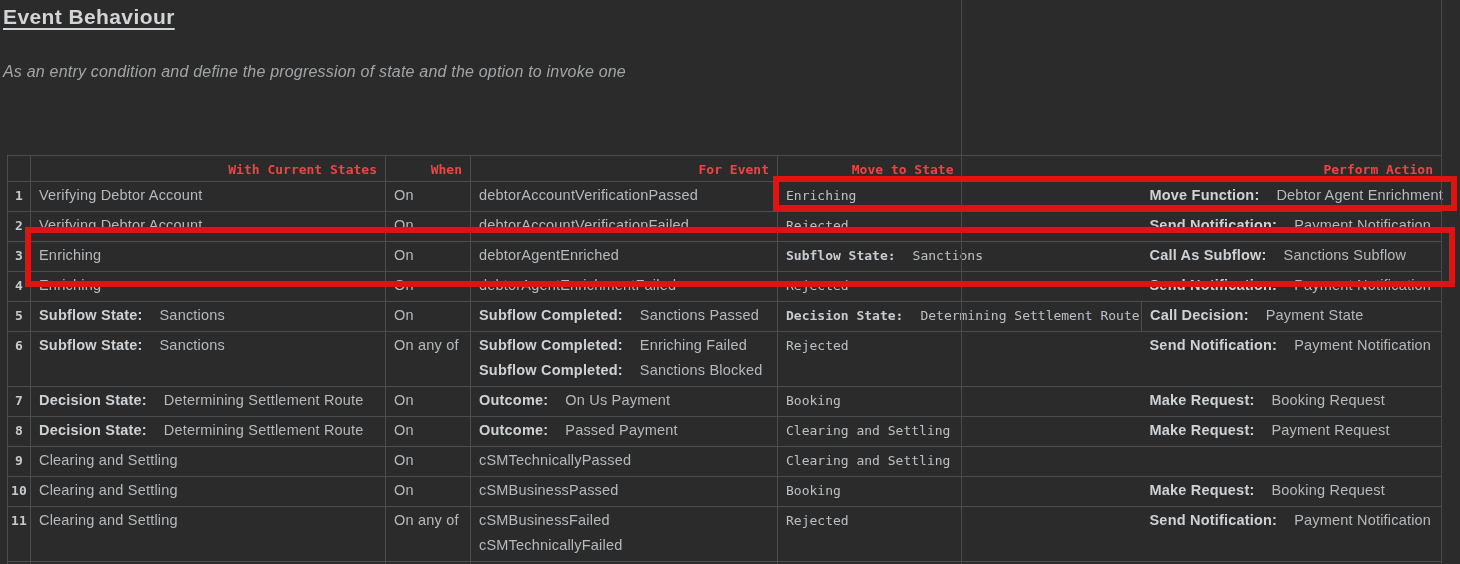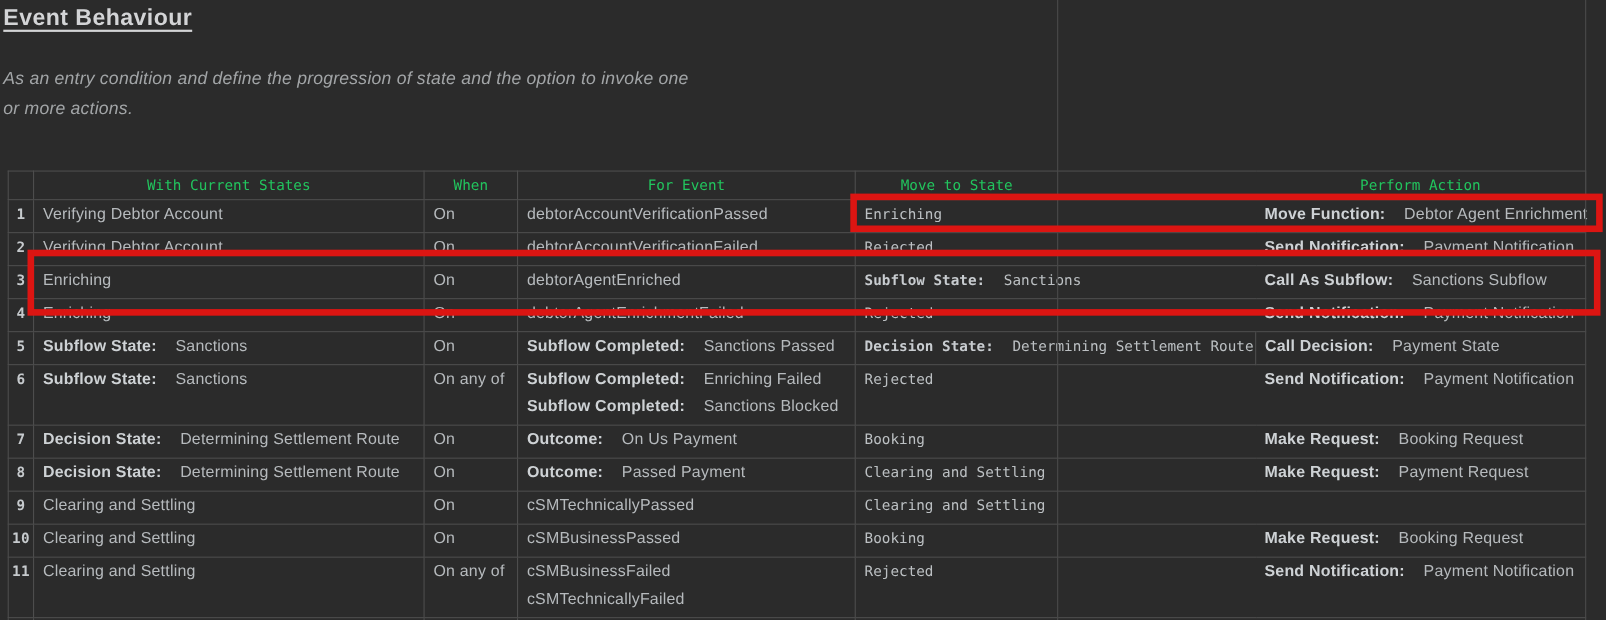--- a/index.html
+++ b/index.html
@@ -62,24 +62,24 @@
     line-height: 19px;
     white-space: nowrap;
     overflow: visible;
     color: #b6babd;
     font-size: 14.5px;
     letter-spacing: 0.2px;
   }
   th {
     font-family: "DejaVu Sans Mono", monospace;
     font-size: 13px;
-    font-weight: normal;
+    font-weight: bold;
     letter-spacing: 0;
-    color: #22c55e;
-    text-align: center;
+    color: #ef4444;
+    text-align: right;
   }
   td.col-num {
     font-family: "DejaVu Sans Mono", monospace;
     font-size: 13px;
     font-weight: bold;
     color: #c6cacd;
     text-align: center;
     padding-left: 2px; padding-right: 2px;
   }
   th.col-move, th.col-spacer,
@@ -108,21 +108,20 @@
 </style>
 </head>
 <body>
 
 <div id="stage">
 
   <div id="page-title">Event Behaviour</div>
 
   <div id="page-desc">
     <div>As an entry condition and define the progression of state and the option to invoke one</div>
-    <div>or more actions.</div>
   </div>
 
   <div id="table-wrap">
     <table>
       <colgroup>
         <col style="width:23px">
           <col style="width:355px">
           <col style="width:85px">
         <col style="width:307px">
           <col style="width:184px">

